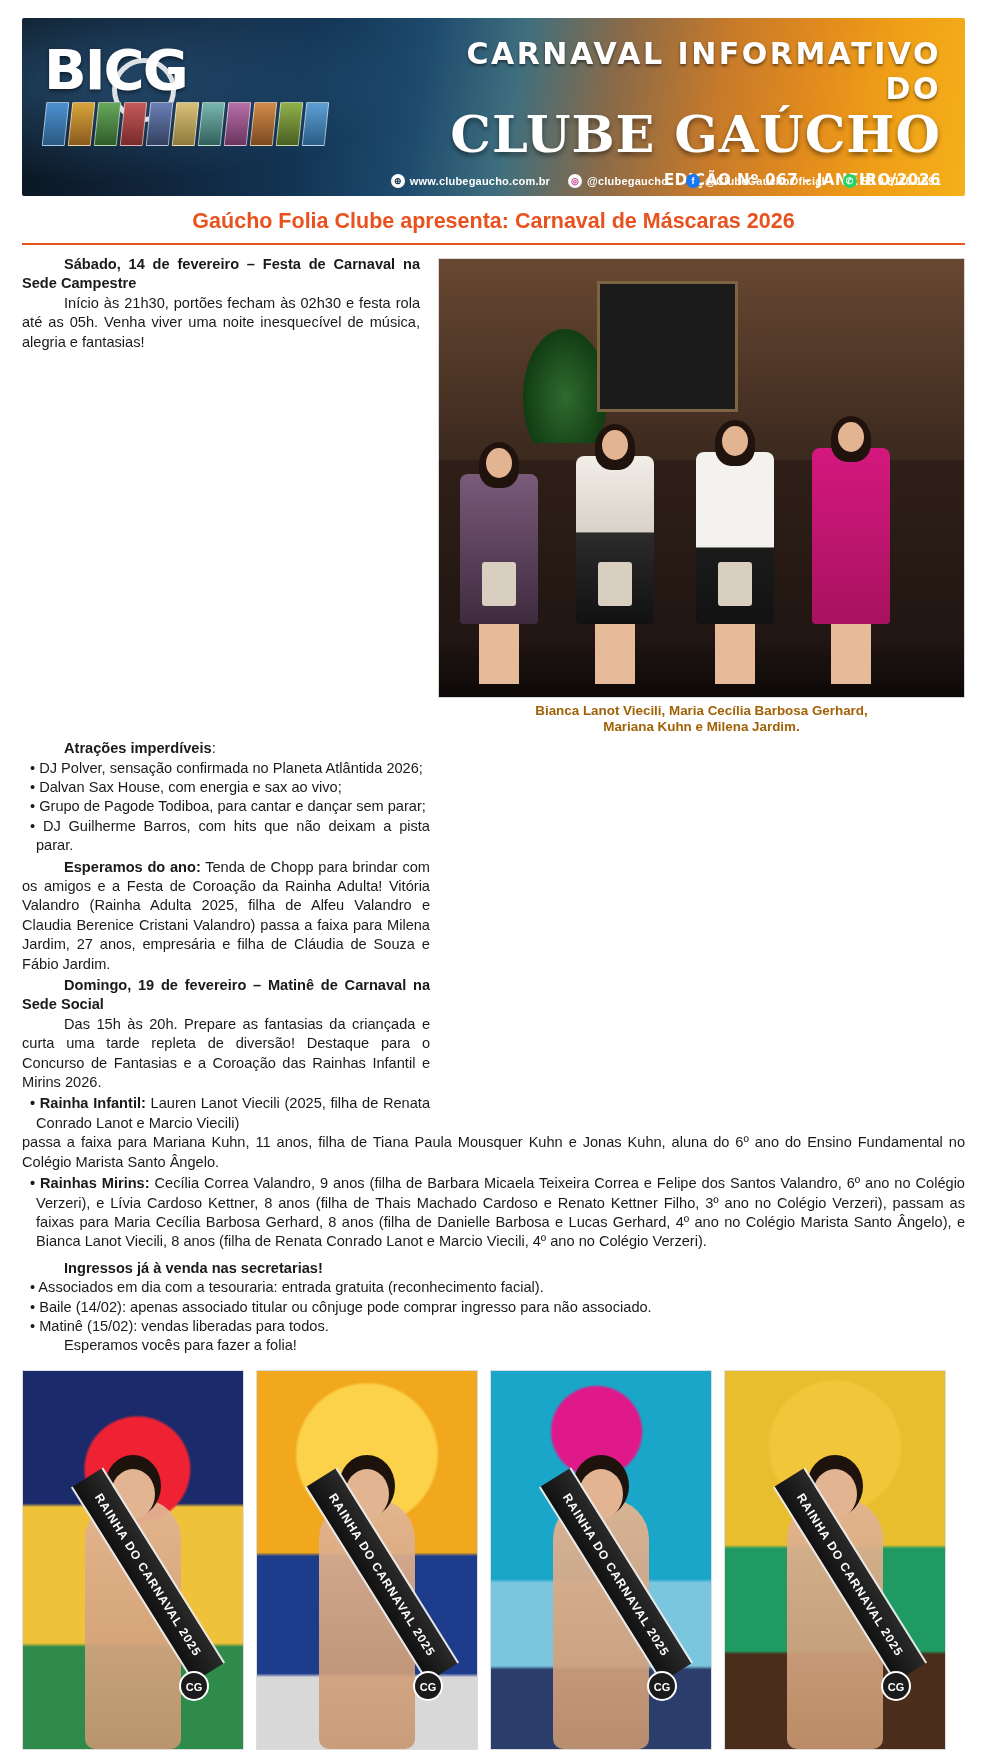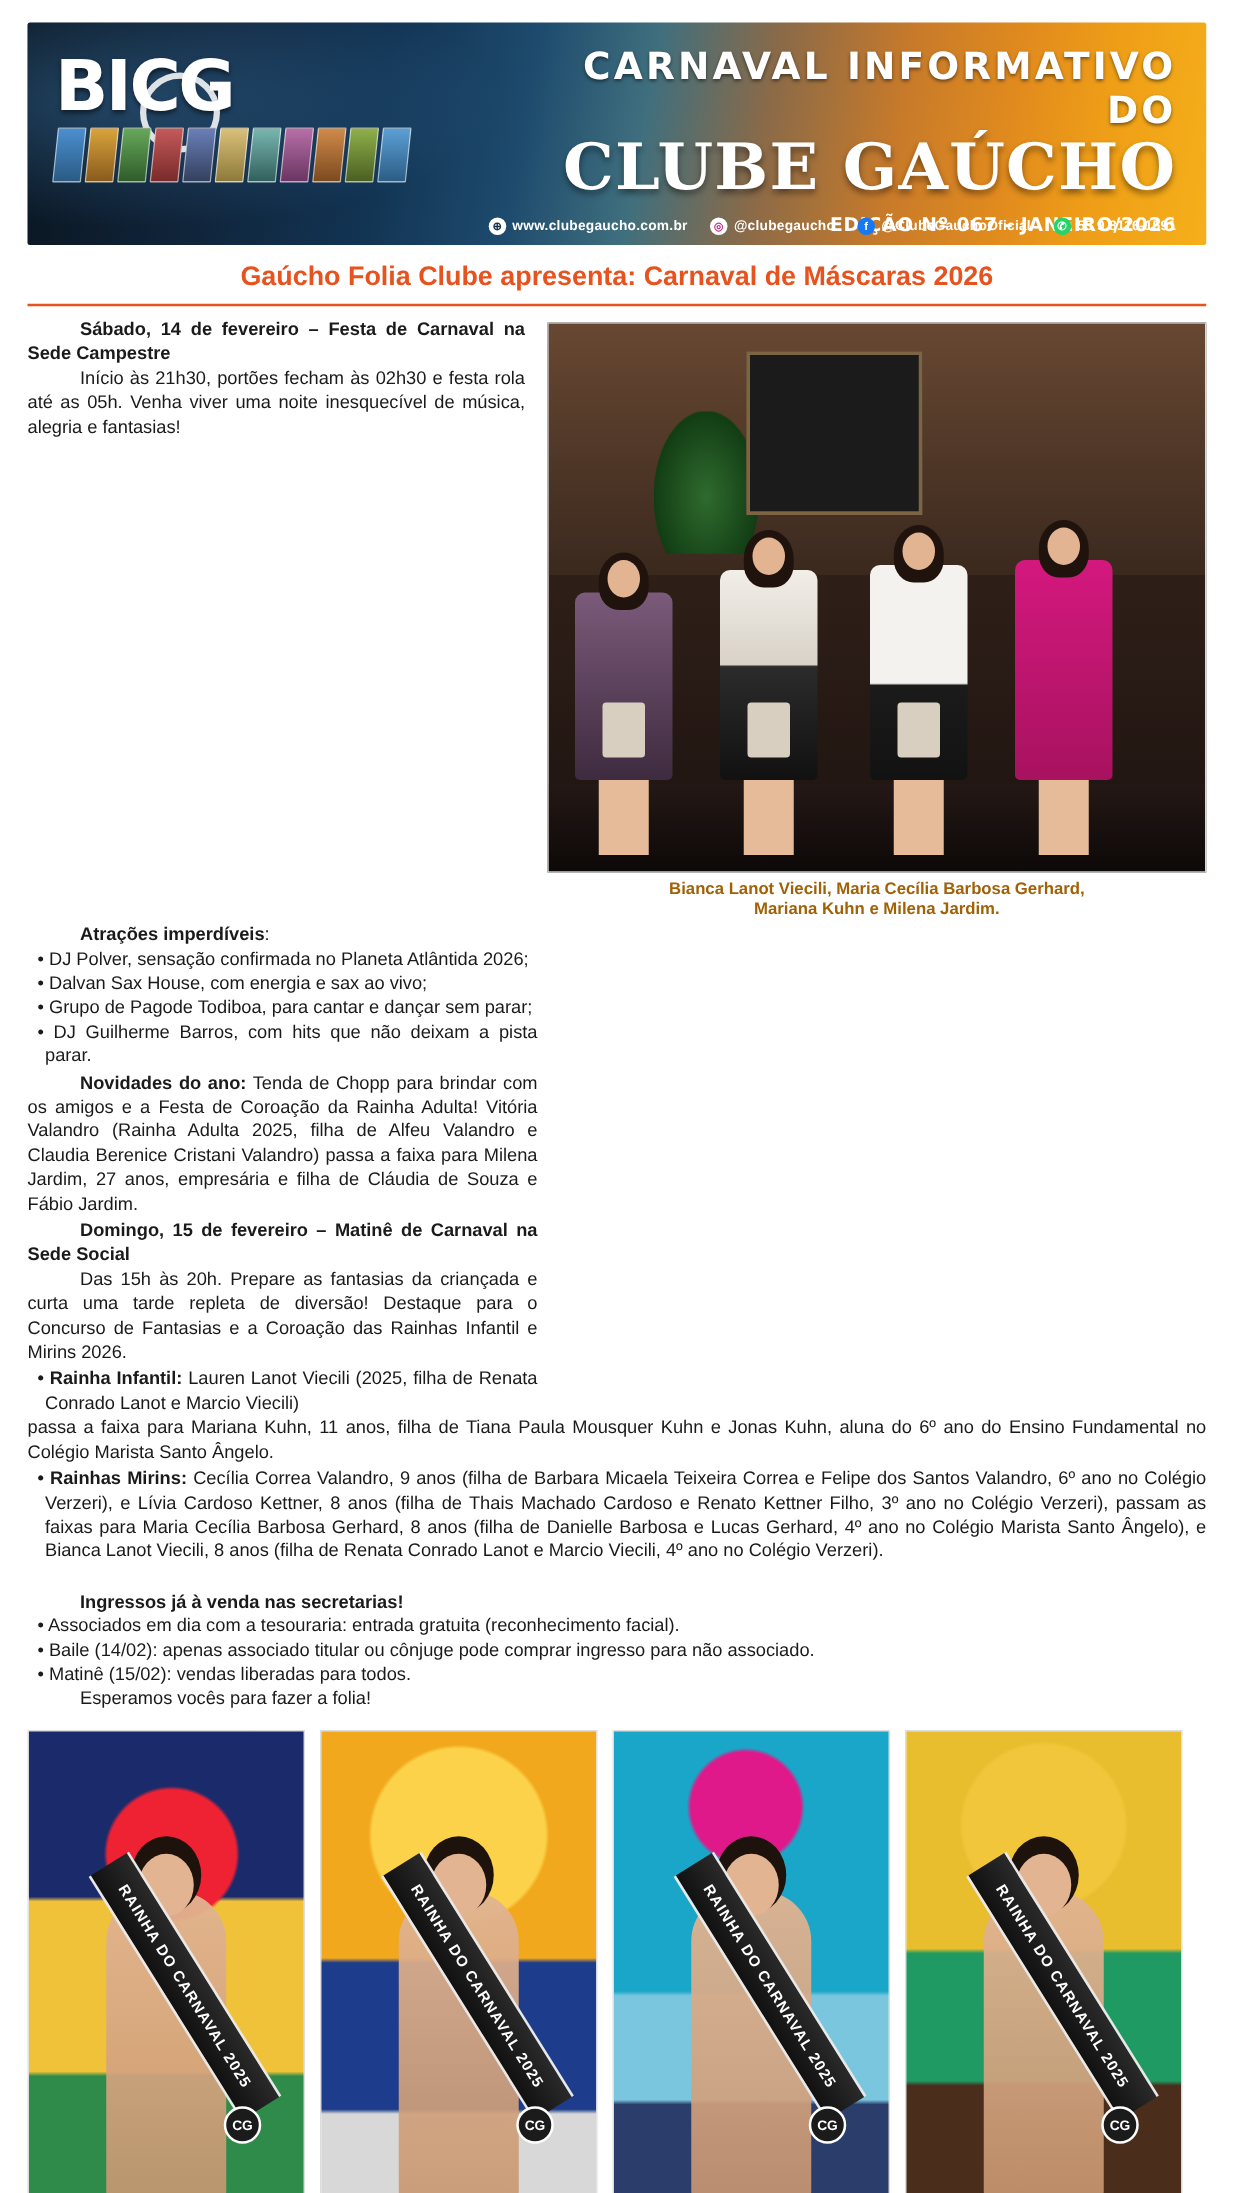--- a/index.html
+++ b/index.html
@@ -377,32 +377,32 @@
 
     <p class="txt indent bold">Sábado, 14 de fevereiro – Festa de Carnaval na Sede Campestre</p>
     <p class="txt indent">Início às 21h30, portões fecham às 02h30 e festa rola até as 05h. Venha viver uma noite inesquecível de música, alegria e fantasias!</p>
 
     <div class="floatcol">
       <p class="txt indent"><span class="bold">Atrações imperdíveis</span><span>:</span></p>
       <p class="txt bullet">• DJ Polver, sensação confirmada no Planeta Atlântida 2026;</p>
       <p class="txt bullet">• Dalvan Sax House, com energia e sax ao vivo;</p>
       <p class="txt bullet">• Grupo de Pagode Todiboa, para cantar e dançar sem parar;</p>
       <p class="txt bullet">• DJ Guilherme Barros, com hits que não deixam a pista parar.</p>
-      <p class="txt indent" style="margin-top:2px;"><span class="bold">Novidades do ano:</span><span> Tenda de Chopp para brindar com os amigos e a Festa de Coroação da Rainha Adulta! Vitória Valandro (Rainha Adulta 2025, filha de Alfeu Valandro e Claudia Berenice Cristani Valandro) passa a faixa para Milena Jardim, 27 anos, empresária e filha de Cláudia de Souza e Fábio Jardim.</span></p>
-      <p class="txt indent bold" style="margin-top:2px;">Domingo, 15 de fevereiro – Matinê de Carnaval na Sede Social</p>
+      <p class="txt indent" style="margin-top:2px;"><span class="bold">Esperamos do ano:</span><span> Tenda de Chopp para brindar com os amigos e a Festa de Coroação da Rainha Adulta! Vitória Valandro (Rainha Adulta 2025, filha de Alfeu Valandro e Claudia Berenice Cristani Valandro) passa a faixa para Milena Jardim, 27 anos, empresária e filha de Cláudia de Souza e Fábio Jardim.</span></p>
+      <p class="txt indent bold" style="margin-top:2px;">Domingo, 19 de fevereiro – Matinê de Carnaval na Sede Social</p>
       <p class="txt indent">Das 15h às 20h. Prepare as fantasias da criançada e curta uma tarde repleta de diversão! Destaque para o Concurso de Fantasias e a Coroação das Rainhas Infantil e Mirins 2026.</p>
       <p class="txt bullet" style="margin-top:2px;"><span class="bold">• Rainha Infantil:</span><span> Lauren Lanot Viecili (2025, filha de Renata Conrado Lanot e Marcio Viecili)</span></p>
     </div>
     <div class="clear"></div>
 
     <p class="txt">passa a faixa para Mariana Kuhn, 11 anos, filha de Tiana Paula Mousquer Kuhn e Jonas Kuhn, aluna do 6º ano do Ensino Fundamental no Colégio Marista Santo Ângelo.</p>
 
     <p class="txt bullet" style="margin-top:2px;"><span class="bold">• Rainhas Mirins:</span><span> Cecília Correa Valandro, 9 anos (filha de Barbara Micaela Teixeira Correa e Felipe dos Santos Valandro, 6º ano no Colégio Verzeri), e Lívia Cardoso Kettner, 8 anos (filha de Thais Machado Cardoso e Renato Kettner Filho, 3º ano no Colégio Verzeri), passam as faixas para Maria Cecília Barbosa Gerhard, 8 anos (filha de Danielle Barbosa e Lucas Gerhard, 4º ano no Colégio Marista Santo Ângelo), e Bianca Lanot Viecili, 8 anos (filha de Renata Conrado Lanot e Marcio Viecili, 4º ano no Colégio Verzeri).</span></p>
 
-    <p class="txt indent bold" style="margin-top:21px;">Ingressos já à venda nas secretarias!</p>
+    <p class="txt indent bold" style="margin-top:7px;">Ingressos já à venda nas secretarias!</p>
     <p class="txt bullet">• Associados em dia com a tesouraria: entrada gratuita (reconhecimento facial).</p>
     <p class="txt bullet">• Baile (14/02): apenas associado titular ou cônjuge pode comprar ingresso para não associado.</p>
     <p class="txt bullet">• Matinê (15/02): vendas liberadas para todos.</p>
     <p class="txt indent">Esperamos vocês para fazer a folia!</p>
   </div>
 
   <div class="gallery">
 
     <div class="gitem g1">
       <div class="gframe">

